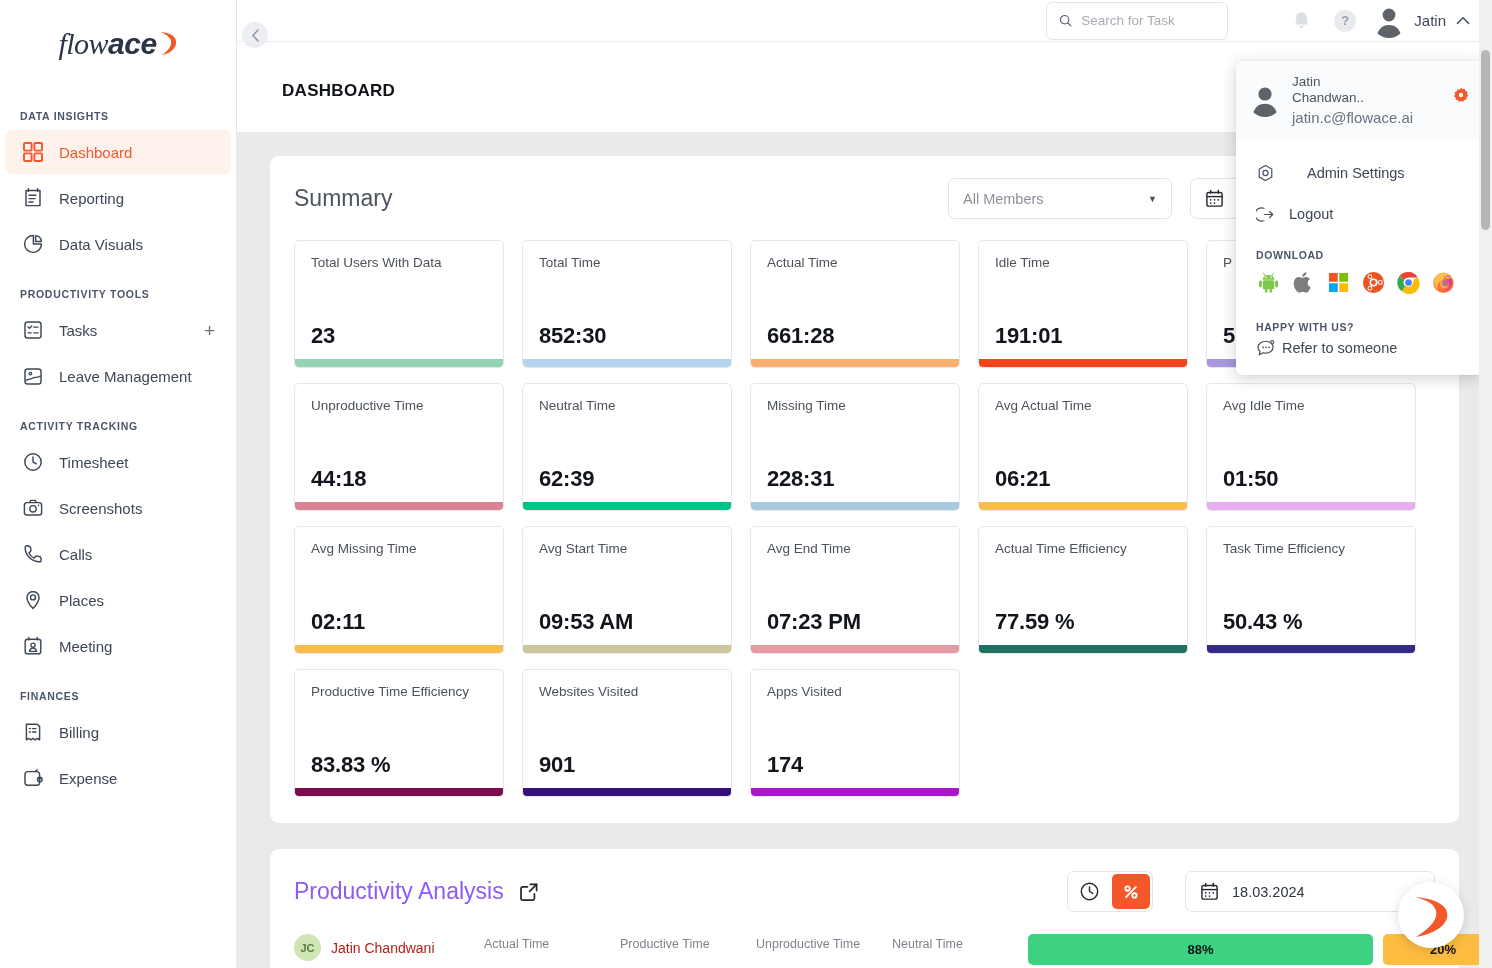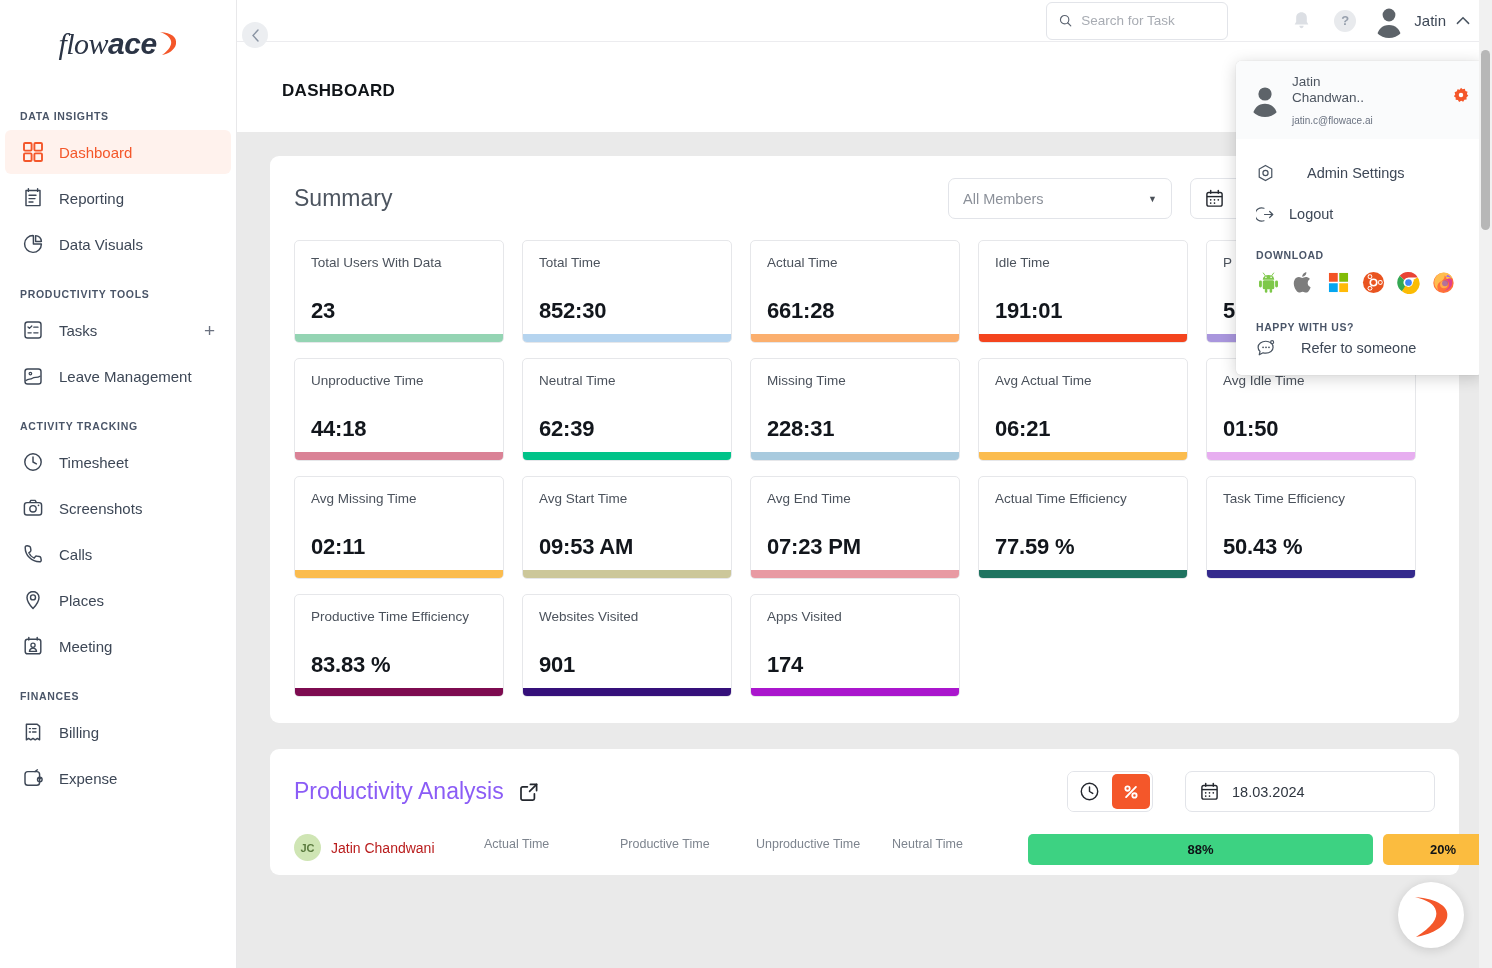--- a/index.html
+++ b/index.html
@@ -125,21 +125,21 @@
     display: flex; align-items: center; gap: 12px; padding: 0 14px; cursor: pointer;
     font-size: 14.5px; color: #2f3640; font-weight: 500;
   }
 
   
   .cards-grid {
     display: grid; grid-template-columns: repeat(5, 210px);
     gap: 15px 18px; margin-top: 21px;
   }
   .stat-card {
-    height: 103px; border: 1px solid #e6e7ea; border-radius: 5px;
+    height: 128px; border: 1px solid #e6e7ea; border-radius: 5px;
     background: #fff; position: relative; overflow: hidden;
     display: flex; flex-direction: column; padding: 14px 16px 0 16px;
   }
   .stat-label { font-size: 13.5px; color: #4b525c; }
   .stat-value {
     margin-top: auto; margin-bottom: 18px;
     font-size: 22px; font-weight: bold; color: #12161c; letter-spacing: -0.2px;
   }
   .stat-bar { position: absolute; left: 0; right: 0; bottom: 0; height: 8px; }
 
@@ -192,34 +192,34 @@
   }
   .dd-profile {
     background: #fafbfc; display: flex; align-items: center; gap: 10px;
     padding: 13px 14px 13px 12px; position: relative;
   }
   .dd-avatar {
     width: 34px; height: 34px; border-radius: 50%; overflow: hidden; flex: 0 0 34px;
     display: flex; align-items: flex-end; justify-content: center;
   }
   .dd-name { font-size: 13.5px; color: #4d5560; line-height: 1.22; }
-  .dd-email { font-size: 10px; color: #6a7280; margin-top: 8px; }
+  .dd-email { font-size: 15px; color: #6a7280; margin-top: 2px; }
   .dd-gear { position: absolute; right: 14px; top: 26px; color: #f4572a; cursor: pointer; }
   .dd-item {
     display: flex; align-items: center; gap: 14px; padding: 11px 20px;
     font-size: 14.5px; color: #3d4756; cursor: pointer;
   }
   .dd-item.first { margin-top: 14px; gap: 32px; }
   .dd-section-label {
     font-size: 10.5px; font-weight: bold; letter-spacing: 0.6px; color: #4a5568;
     padding: 14px 20px 0 20px;
   }
   .dd-icons-row { display: flex; gap: 11px; padding: 10px 20px 12px 20px; align-items: center; }
   .dd-os-icon { width: 24px; height: 24px; cursor: pointer; display: flex; align-items: center; justify-content: center; }
-  .dd-refer { display: flex; align-items: center; gap: 24px; padding: 5px 20px 16px 20px; font-size: 14.5px; color: #3d4756; cursor: pointer; }
+  .dd-refer { display: flex; align-items: center; gap: 5px; padding: 5px 20px 16px 20px; font-size: 14.5px; color: #3d4756; cursor: pointer; }
 
   
   .fab {
     position: absolute; right: 28px; bottom: 20px;
     width: 66px; height: 66px; border-radius: 50%; background: #fff;
     box-shadow: 0 2px 11px rgba(0,0,0,0.14);
     display: flex; align-items: center; justify-content: center; cursor: pointer;
     z-index: 30;
   }
 

